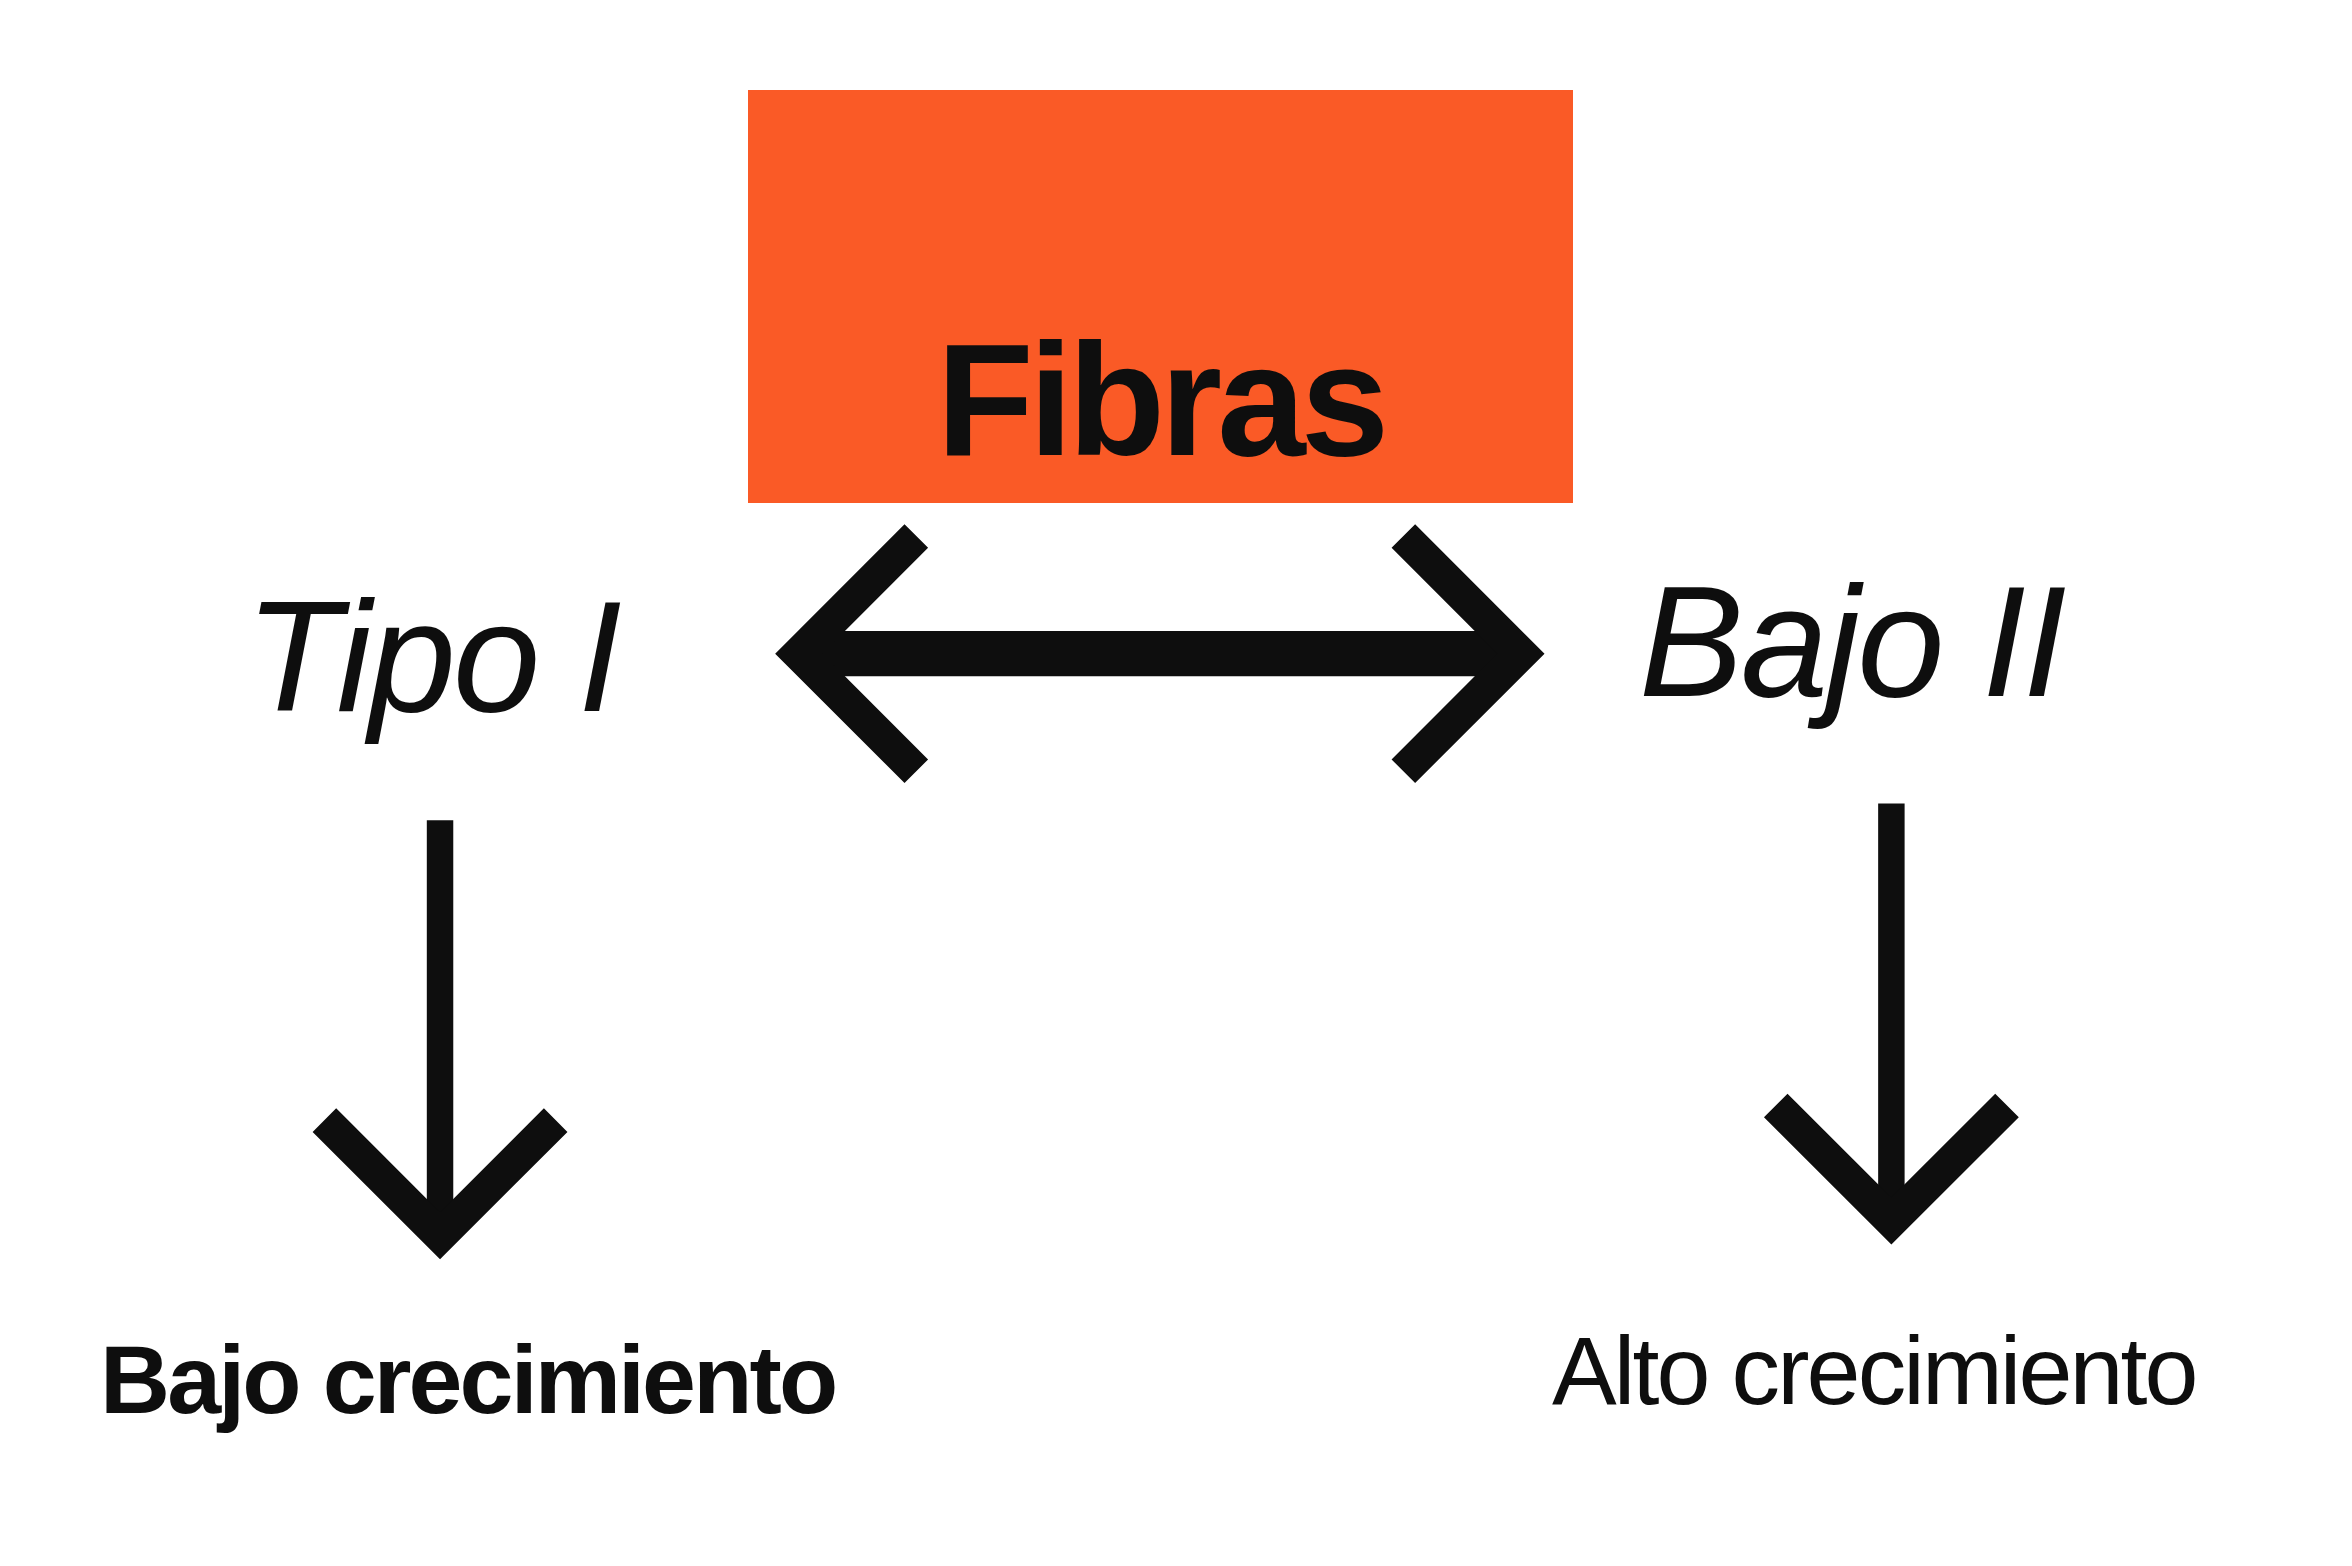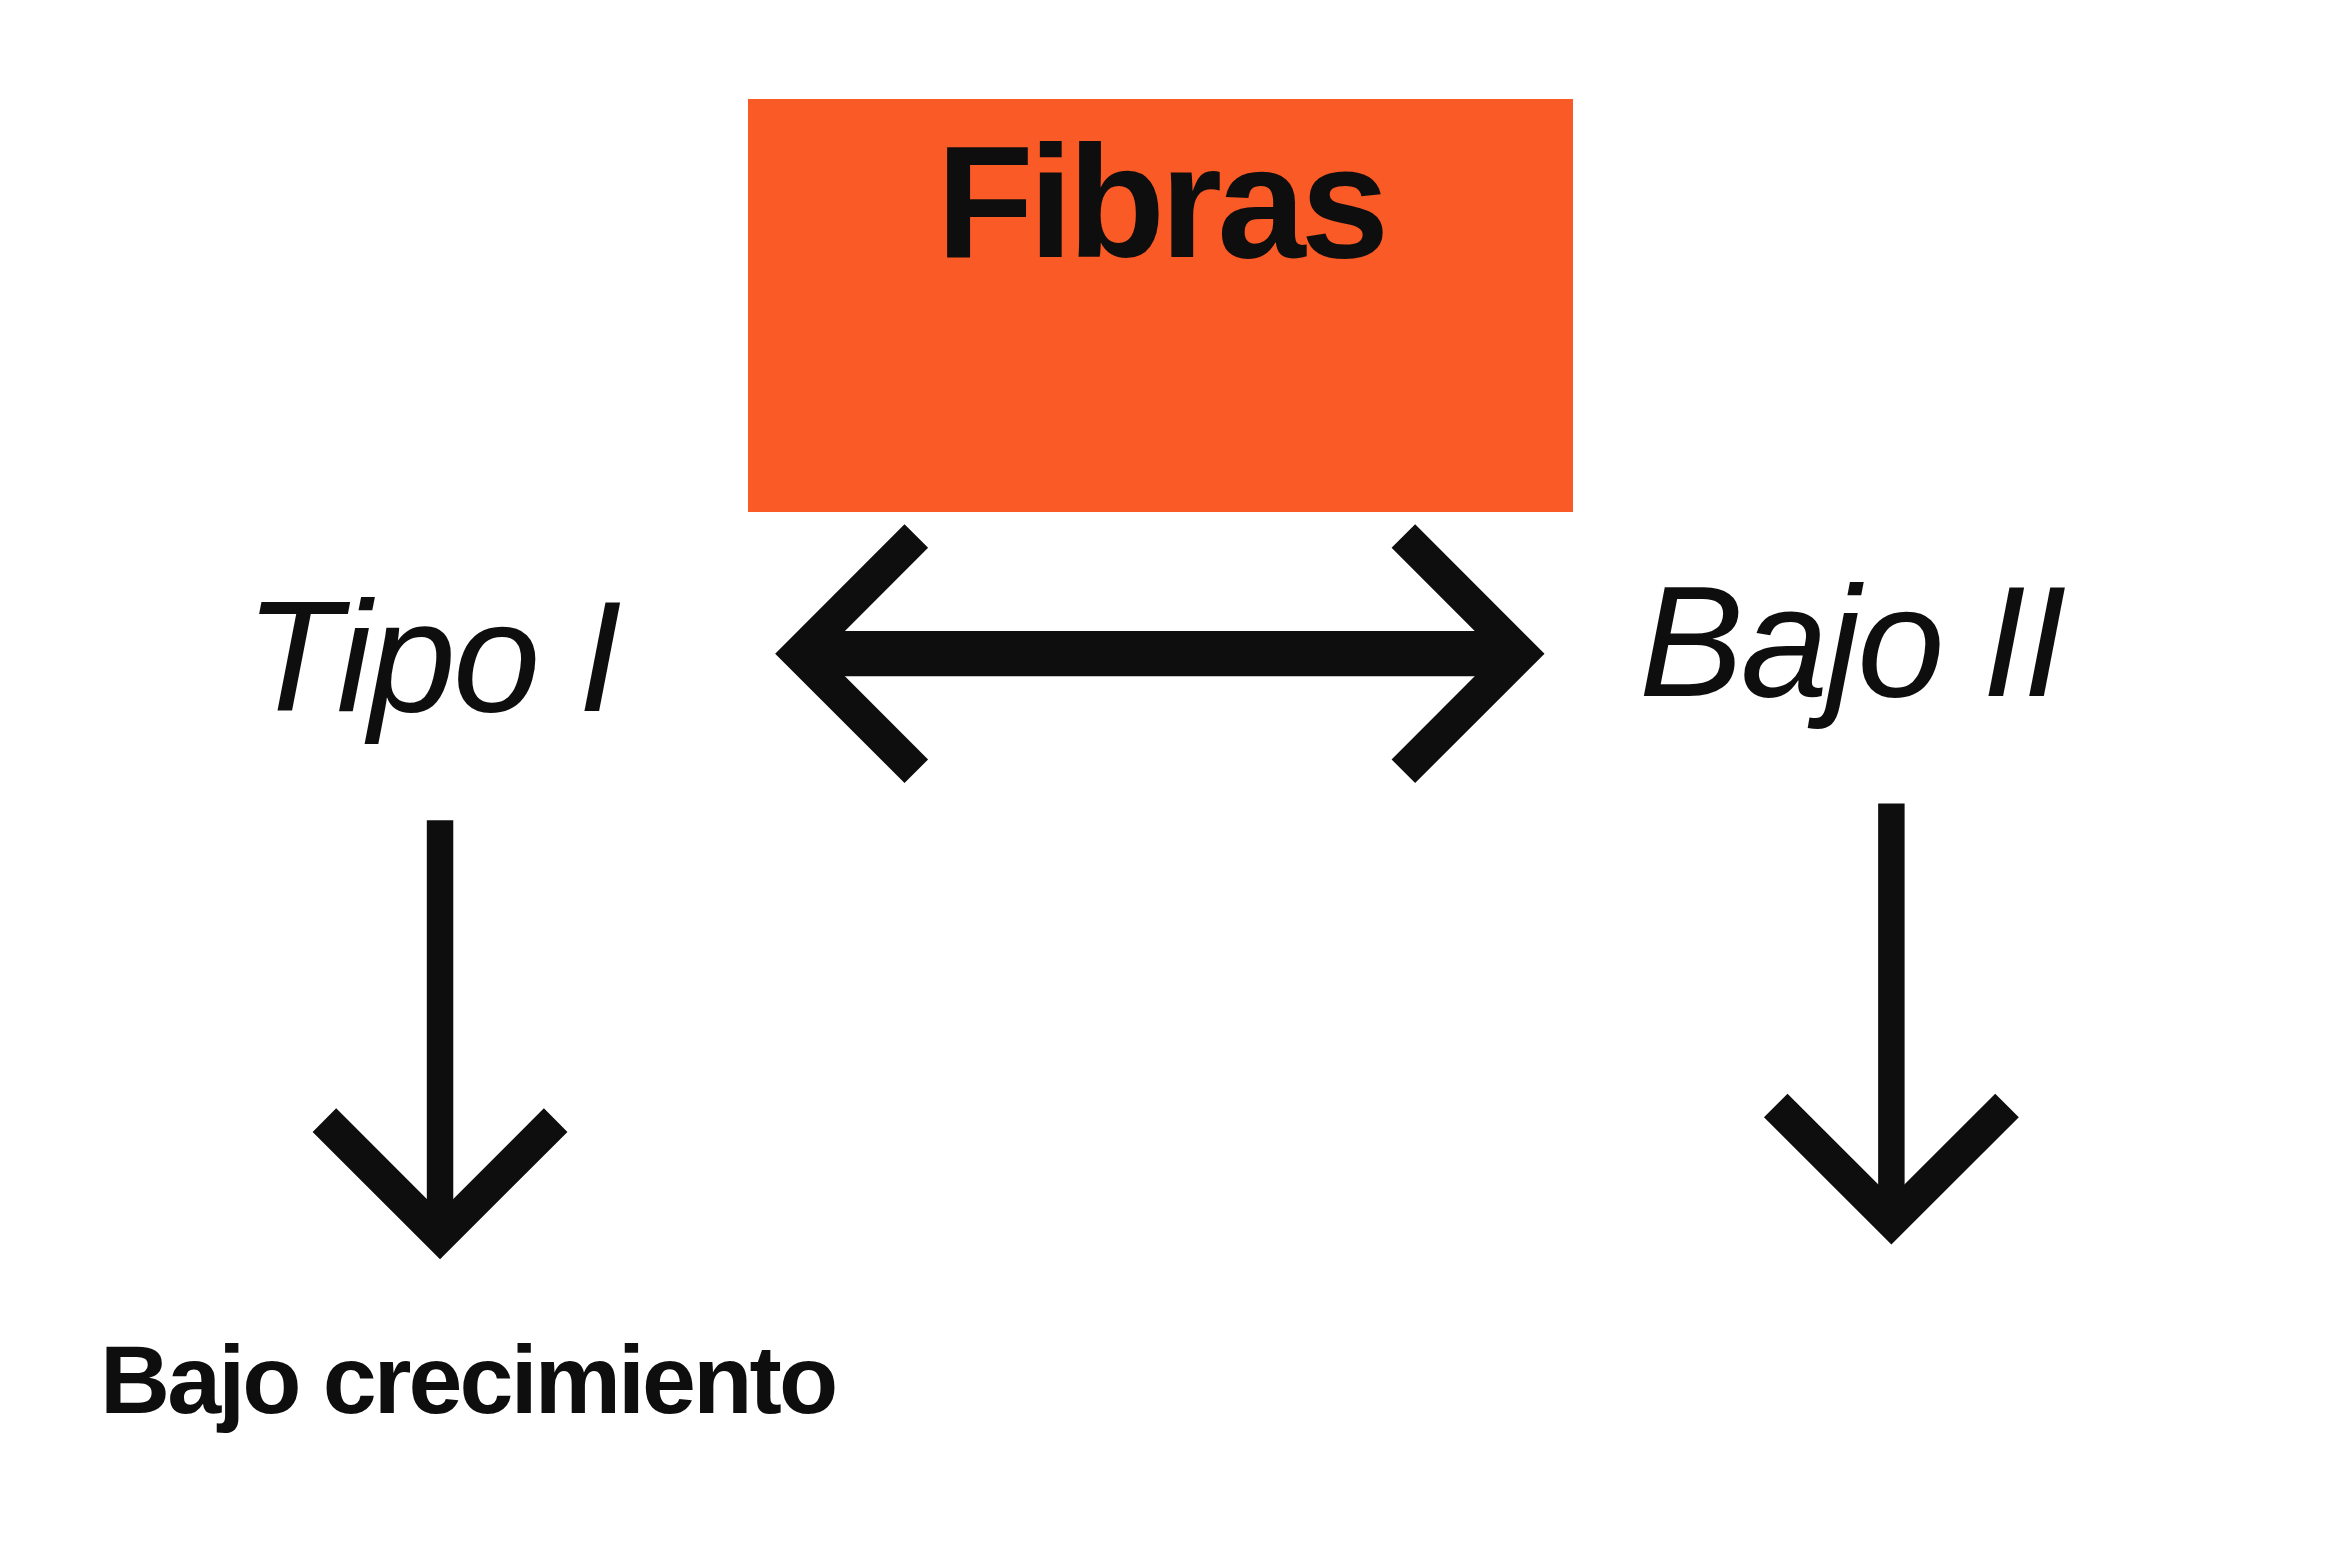--- a/index.html
+++ b/index.html
@@ -11,23 +11,23 @@
   #canvas{
     position:relative;
     width:2352px;height:1566px;
     background:var(--bg);
     transform-origin:top left;
     font-family:"Liberation Sans","DejaVu Sans",sans-serif;
     color:var(--ink);
   }
   .abs{position:absolute;}
   #root-box{
-    left:748px;top:99px;width:825px;height:413px;
+    left:748px;top:90px;width:825px;height:413px;
     background:var(--accent);
-    display:flex;align-items:flex-start;justify-content:center;text-align:center;
+    display:flex;align-items:flex-end;justify-content:center;text-align:center;
   }
   #root-box .title{
     font-weight:bold;
     font-size:159px;
     line-height:206px;
     letter-spacing:-4.9px;
     color:var(--ink);
     white-space:nowrap;
   }
   #root-box .title span{display:block;}
@@ -61,20 +61,21 @@
       <span>Fibras</span>
     </div>
   </div>
 
   <div id="type-left" class="abs type-label">Tipo I</div>
 
   <div id="type-right" class="abs type-label">Bajo II</div>
 
   <div id="outcome-left" class="abs outcome-label">Bajo crecimiento</div>
 
+  <div id="outcome-right" class="abs outcome-label">Alto crecimiento</div>
 
   <svg id="arrow-layer" class="abs" viewBox="0 0 2400 1598">
 
     <g>
       <path class="stroke" stroke-width="46" d="M 832 667 L 1535 667"></path>
       <path class="stroke" stroke-width="34" d="M 935 547 L 815 667 L 935 787"></path>
       <path class="stroke" stroke-width="34" d="M 1432 547 L 1552 667 L 1432 787"></path>
     </g>
 
     <g>

